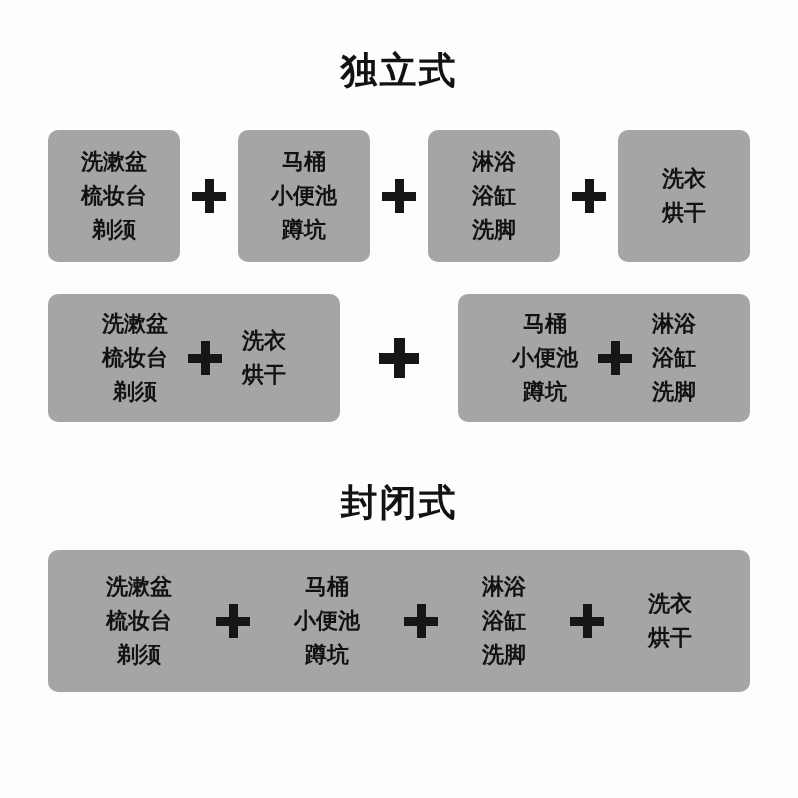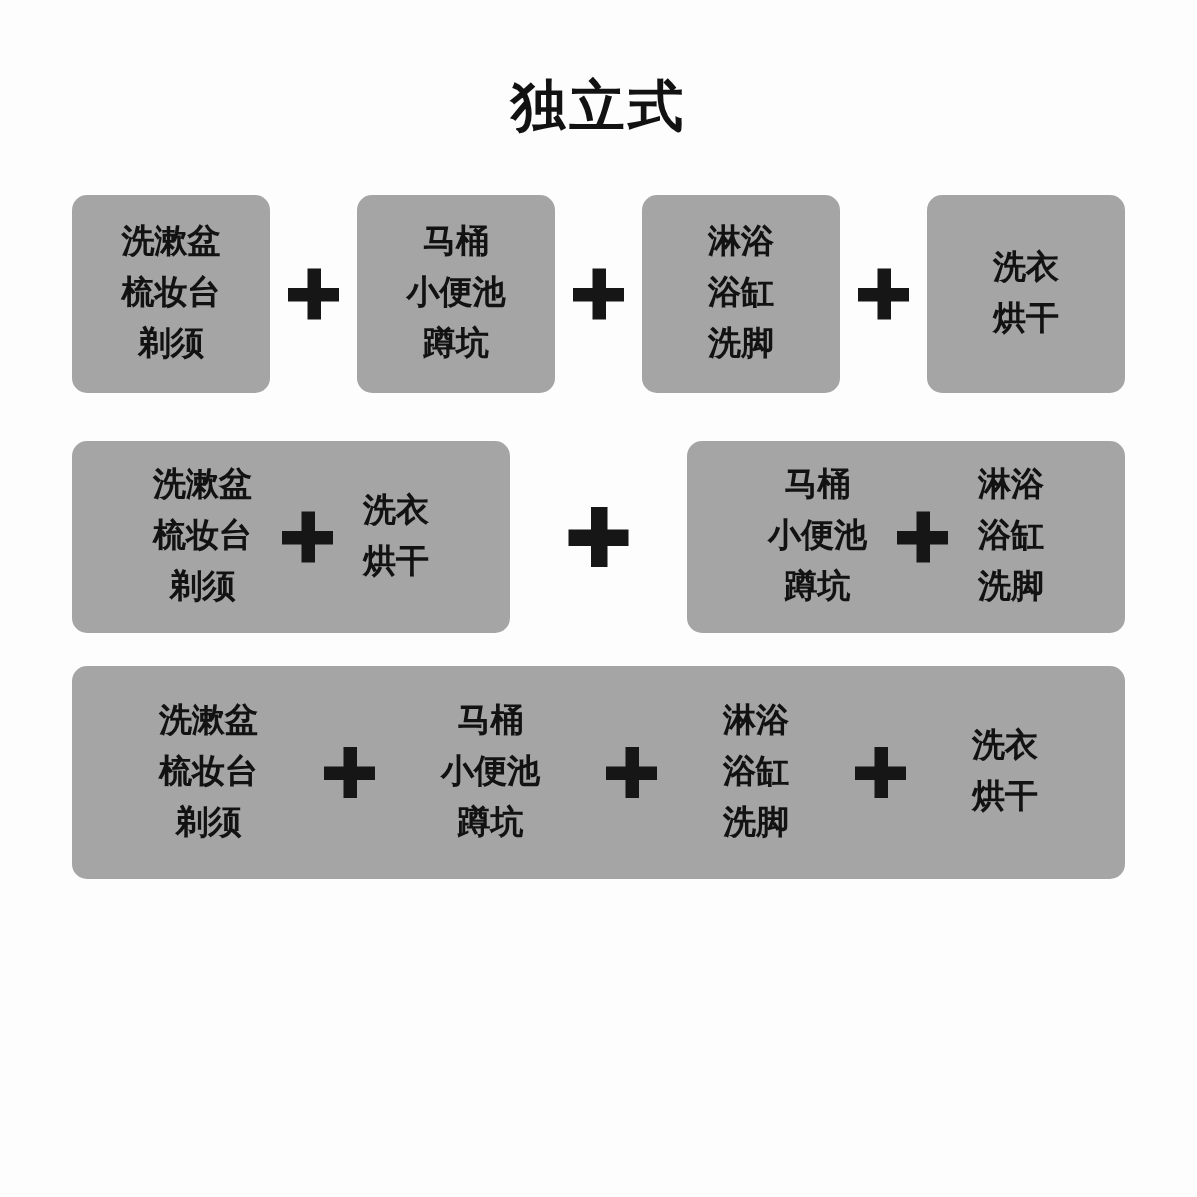--- a/index.html
+++ b/index.html
@@ -156,20 +156,21 @@
         <div class="group">
           <span class="line">淋浴</span>
           <span class="line">浴缸</span>
           <span class="line">洗脚</span>
         </div>
       </div>
     </div>
   </section>
 
   <section>
+    <h1 class="title t3">封闭式</h1>
     <div class="row row-closed">
       <div class="box box-full">
         <div class="group">
           <span class="line">洗漱盆</span>
           <span class="line">梳妆台</span>
           <span class="line">剃须</span>
         </div>
         <span class="plus"></span>
         <div class="group">
           <span class="line">马桶</span>

